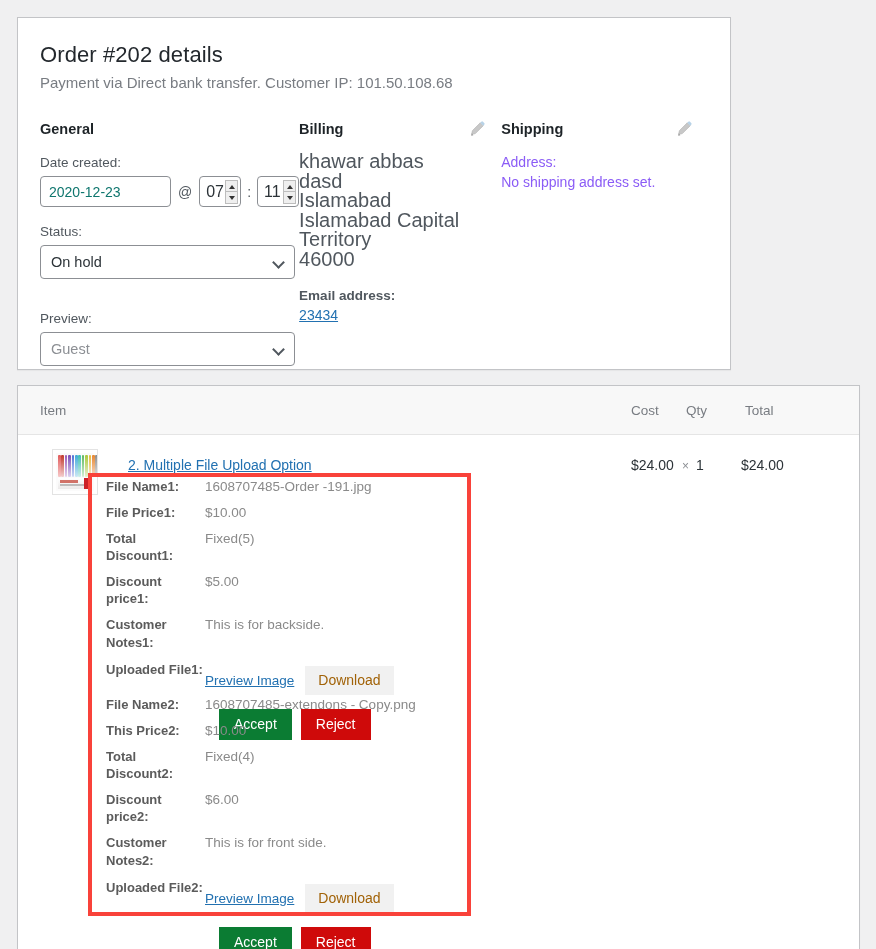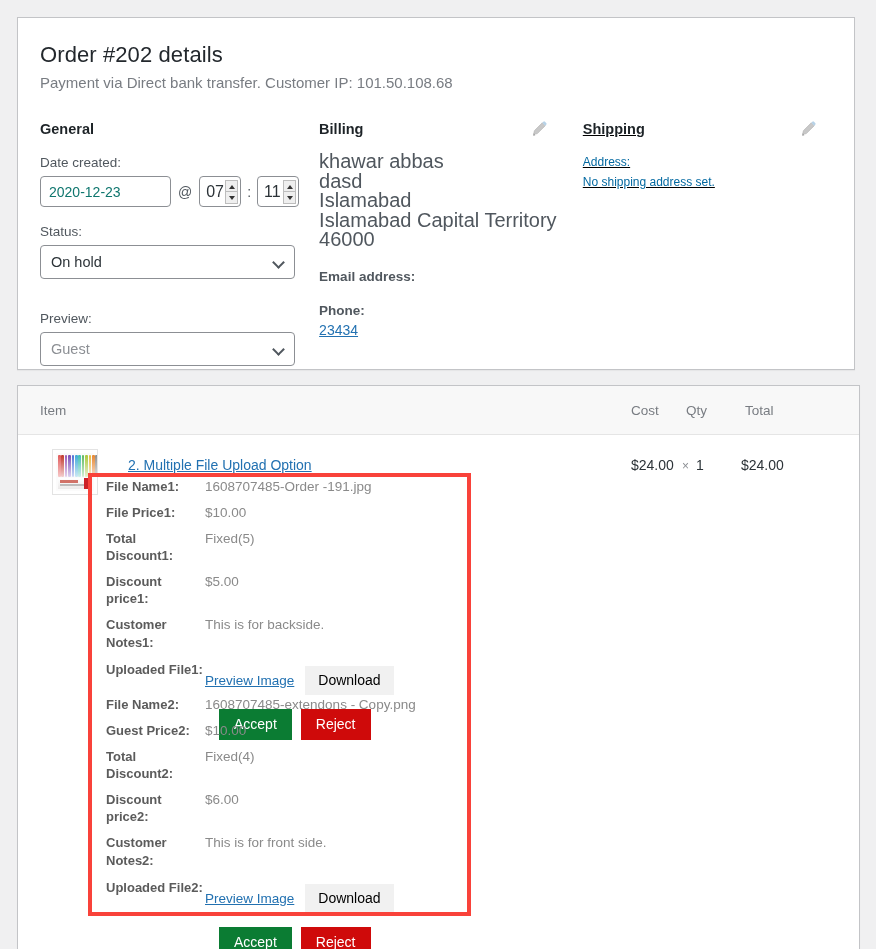--- a/index.html
+++ b/index.html
@@ -14,36 +14,36 @@
 
   
   .card {
     position: absolute;
     background: #ffffff;
     border: 1px solid #c3c4c7;
     box-shadow: 0 1px 1px rgba(0,0,0,.04);
   }
 
   
-  #order-card { left: 17px; top: 17px; width: 838px; height: 353px; }
+  #order-card { left: 17px; top: 17px; width: 714px; height: 353px; }
   .order-inner { padding: 22px 22px 0 22px; }
   .order-title {
     font-size: 22px; font-weight: 400; color: #23282d;
     margin: 0 0 2px 0; line-height: 30px; letter-spacing: .1px;
   }
   .order-sub {
     font-size: 15px; color: #787c82; font-weight: 400;
     margin: 0 0 26px 0; line-height: 22px;
   }
 
-  .cols { display: flex; gap: 20px; }
+  .cols { display: flex; }
   .col { position: relative; }
   .col-general  { width: 276px; }
   .col-billing  { width: 264px; }
-  .col-shipping { width: 270px; text-decoration: underline; }
+  .col-shipping { width: 270px; }
 
   .col-h {
     font-size: 14.5px; font-weight: bold; color: #1d2327;
     margin: 0 0 14px 0; line-height: 18px;
   }
   .edit-pencil {
     position: absolute; top: 1px; right: 16px;
     width: 16px; height: 16px; opacity: .75; cursor: pointer;
   }
 
@@ -100,21 +100,21 @@
     border-left: 2px solid #50575e; border-bottom: 2px solid #50575e;
     transform: rotate(-45deg);
   }
 
   .addr-line { font-size: 20px; color: #50575e; line-height: 19.5px; }
   .b-label { font-size: 13.5px; color: #50575e; font-weight: bold;
              line-height: 19px; margin-top: 17px; }
   .b-label.tight { margin-top: 15px; }
   .b-link { font-size: 14px; color: #2271b1; text-decoration: underline;
             line-height: 20px; cursor: pointer; }
-  .ship-label { font-size: 12px; color: #0369a1; line-height: 20px; }
+  .ship-label { font-size: 14px; color: #8b5cf6; line-height: 20px; }
 
   
   #items-card { left: 17px; top: 385px; width: 843px; height: 627px; }
   .items-head {
     height: 49px; background: #f8f8f8; border-bottom: 1px solid #e5e5e5;
     display: flex; align-items: center; position: relative;
   }
   .th { font-size: 13.5px; color: #787c82; position: absolute; }
   #th-item  { left: 22px; }
   #th-cost  { left: 613px; }
@@ -167,21 +167,21 @@
   .meta-v { font-size: 13.5px; color: #8a8a8a; line-height: 17px; }
   .meta-row.notes .meta-k { line-height: 18px; }
 
   .upload-row { display: flex; margin-top: 2px; }
   .upload-actions { padding-top: 5px; }
   .act-line { display: flex; align-items: center; }
   .preview-link {
     font-size: 13.5px; color: #2271b1; text-decoration: underline; cursor: pointer;
   }
   .btn-download {
-    margin-left: 11px; background: #f1f1f1; color: #000000;
+    margin-left: 11px; background: #f1f1f1; color: #a16207;
     font-size: 14px; border: none; padding: 6px 13px 7px 13px;
     font-family: "Liberation Sans", sans-serif; cursor: pointer;
   }
   .btn-line { margin-top: 14px; margin-left: 14px; display: flex; }
   .btn-accept, .btn-reject {
     color: #fff; font-size: 14px; border: none; padding: 7px 15px 8px 15px;
     font-family: "Liberation Sans", sans-serif; cursor: pointer;
   }
   .btn-accept { background: #0b7c33; }
   .btn-reject { background: #cf0a0a; margin-left: 9px; }
@@ -246,21 +246,20 @@
           </span>
           <div>
             <div class="addr-line">khawar abbas</div>
             <div class="addr-line">dasd</div>
             <div class="addr-line">Islamabad</div>
             <div class="addr-line">Islamabad Capital Territory</div>
             <div class="addr-line">46000</div>
           </div>
           <div class="b-label">Email address:</div>
           <div class="b-link"></div>
-          <div class="b-label tight">Phone:</div>
           <div class="b-link">23434</div>
         </div>
 
         <div class="col col-shipping">
           <h2 class="col-h">Shipping</h2>
           <span class="edit-pencil">
             <svg width="16" height="16" viewBox="0 0 16 16">
               <path d="M11.3 1.8l2.9 2.9-7.9 7.9-3.6.7.7-3.6z" fill="#b6b6b6" stroke="#9a9a9a" stroke-width=".7"></path>
               <path d="M11.3 1.8l2.9 2.9 1-1a1.2 1.2 0 0 0 0-1.7l-1.2-1.2a1.2 1.2 0 0 0-1.7 0z" fill="#9fc4e0"></path>
               <path d="M2.7 12.6l-.5 2.2 2.2-.5z" fill="#6b6b6b"></path>
@@ -345,21 +344,21 @@
       </span>
     </div>
   </div>
 
   <div class="file-meta" id="file-block-2">
     <div class="meta-row">
       <span class="meta-k">File Name2:</span>
       <span class="meta-v">1608707485-extendons - Copy.png</span>
     </div>
     <div class="meta-row">
-      <span class="meta-k">Guest Price2:</span>
+      <span class="meta-k">This Price2:</span>
       <span class="meta-v">$10.00</span>
     </div>
     <div class="meta-row">
       <span class="meta-k">Total Discount2:</span>
       <span class="meta-v">Fixed(4)</span>
     </div>
     <div class="meta-row">
       <span class="meta-k">Discount price2:</span>
       <span class="meta-v">$6.00</span>
     </div>

